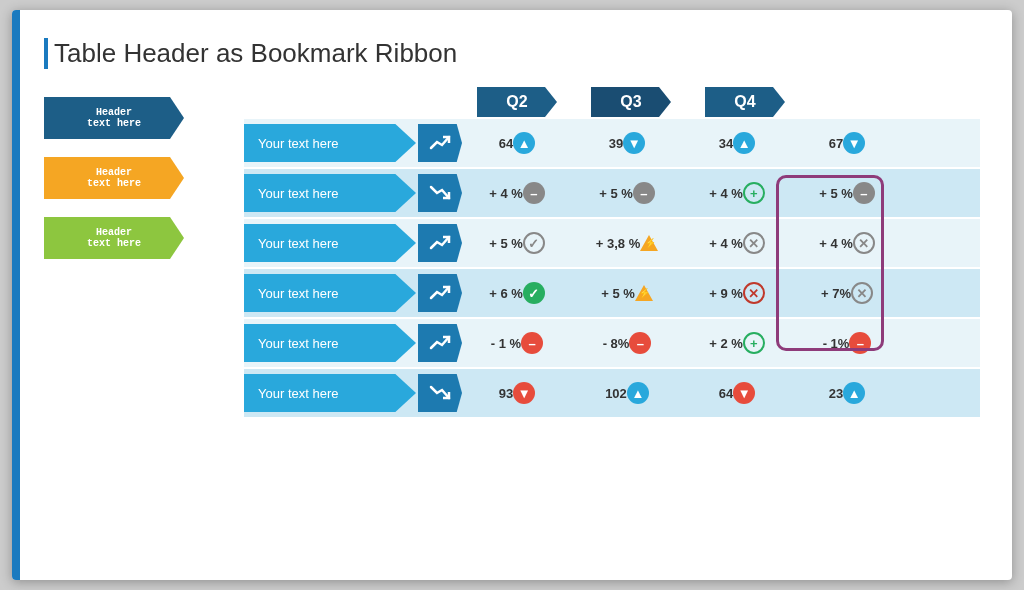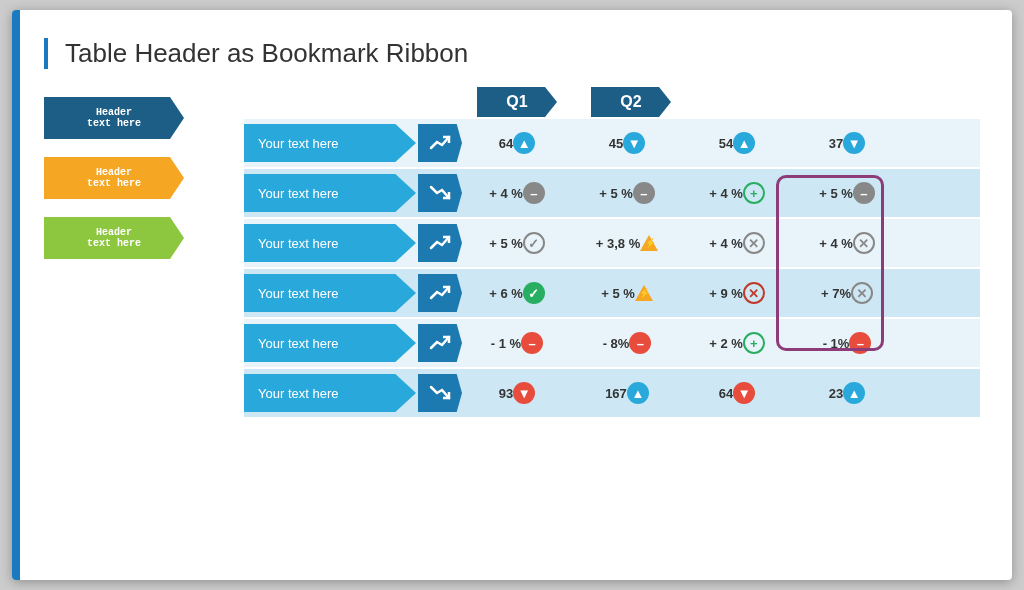--- a/index.html
+++ b/index.html
@@ -19,21 +19,21 @@
       box-shadow: 0 2px 12px rgba(0,0,0,0.3);
       position: relative;
       padding: 28px 32px 20px 32px;
       overflow: hidden;
     }
     .slide-title {
       font-size: 26px;
       font-weight: 300;
       color: #333;
       margin-bottom: 18px;
-      padding-left: 17px;
+      padding-left: 6px;
       border-left: 4px solid #1a7abf;
     }
     .blue-accent {
       position: absolute;
       left: 0; top: 0;
       width: 8px; height: 100%;
       background: #1a7abf;
     }
     .content-area {
       display: flex;
@@ -193,24 +193,27 @@
       </div>
       <div class="legend-item">
         <div class="legend-label green">Header<br>text here</div>
       </div>
     </div>
 
     <div class="table-area">
 
       <div class="col-headers">
         <div class="col-header">
-          <div class="col-header-label">Q1</div>
+          <div class="col-header-label">Q2</div>
         </div>
         <div class="col-header">
-          <div class="col-header-label">Q2</div>
+          <div class="col-header-label active">Q3</div>
+        </div>
+        <div class="col-header">
+          <div class="col-header-label">Q4</div>
         </div>
       </div>
 
       <div class="table-rows">
 
         <div class="table-row even">
           <div class="row-label-wrap">
             <div class="row-label">Your text here</div>
             <div class="row-icon">
               <svg width="22" height="18" viewBox="0 0 22 18">
@@ -218,29 +221,29 @@
                   <polyline points="14,3 20,3 20,9" stroke="white" stroke-width="2.5" fill="none"></polyline>
                 </svg>
             </div>
           </div>
           <div class="row-cells">
             <div class="cell">
               <span class="cell-val">64</span>
               <span class="icon-circle icon-up-blue">▲</span>
             </div>
             <div class="cell">
-              <span class="cell-val">45</span>
+              <span class="cell-val">39</span>
               <span class="icon-circle icon-down-blue">▼</span>
             </div>
             <div class="cell">
-              <span class="cell-val">54</span>
+              <span class="cell-val">34</span>
               <span class="icon-circle icon-up-blue">▲</span>
             </div>
             <div class="cell">
-              <span class="cell-val">37</span>
+              <span class="cell-val">67</span>
               <span class="icon-circle icon-down-blue">▼</span>
             </div>
           </div>
         </div>
 
         <div class="table-row odd">
           <div class="row-label-wrap">
             <div class="row-label">Your text here</div>
             <div class="row-icon">
               <svg width="22" height="18" viewBox="0 0 22 18">
@@ -372,21 +375,21 @@
                   <polyline points="14,14 20,14 20,8" stroke="white" stroke-width="2.5" fill="none"></polyline>
                 </svg>
             </div>
           </div>
           <div class="row-cells">
             <div class="cell">
               <span class="cell-val">93</span>
               <span class="icon-circle" style="background:#e74c3c;color:#fff;">▼</span>
             </div>
             <div class="cell">
-              <span class="cell-val">167</span>
+              <span class="cell-val">102</span>
               <span class="icon-circle icon-up-blue">▲</span>
             </div>
             <div class="cell">
               <span class="cell-val">64</span>
               <span class="icon-circle" style="background:#e74c3c;color:#fff;">▼</span>
             </div>
             <div class="cell">
               <span class="cell-val">23</span>
               <span class="icon-circle icon-up-blue">▲</span>
             </div>

